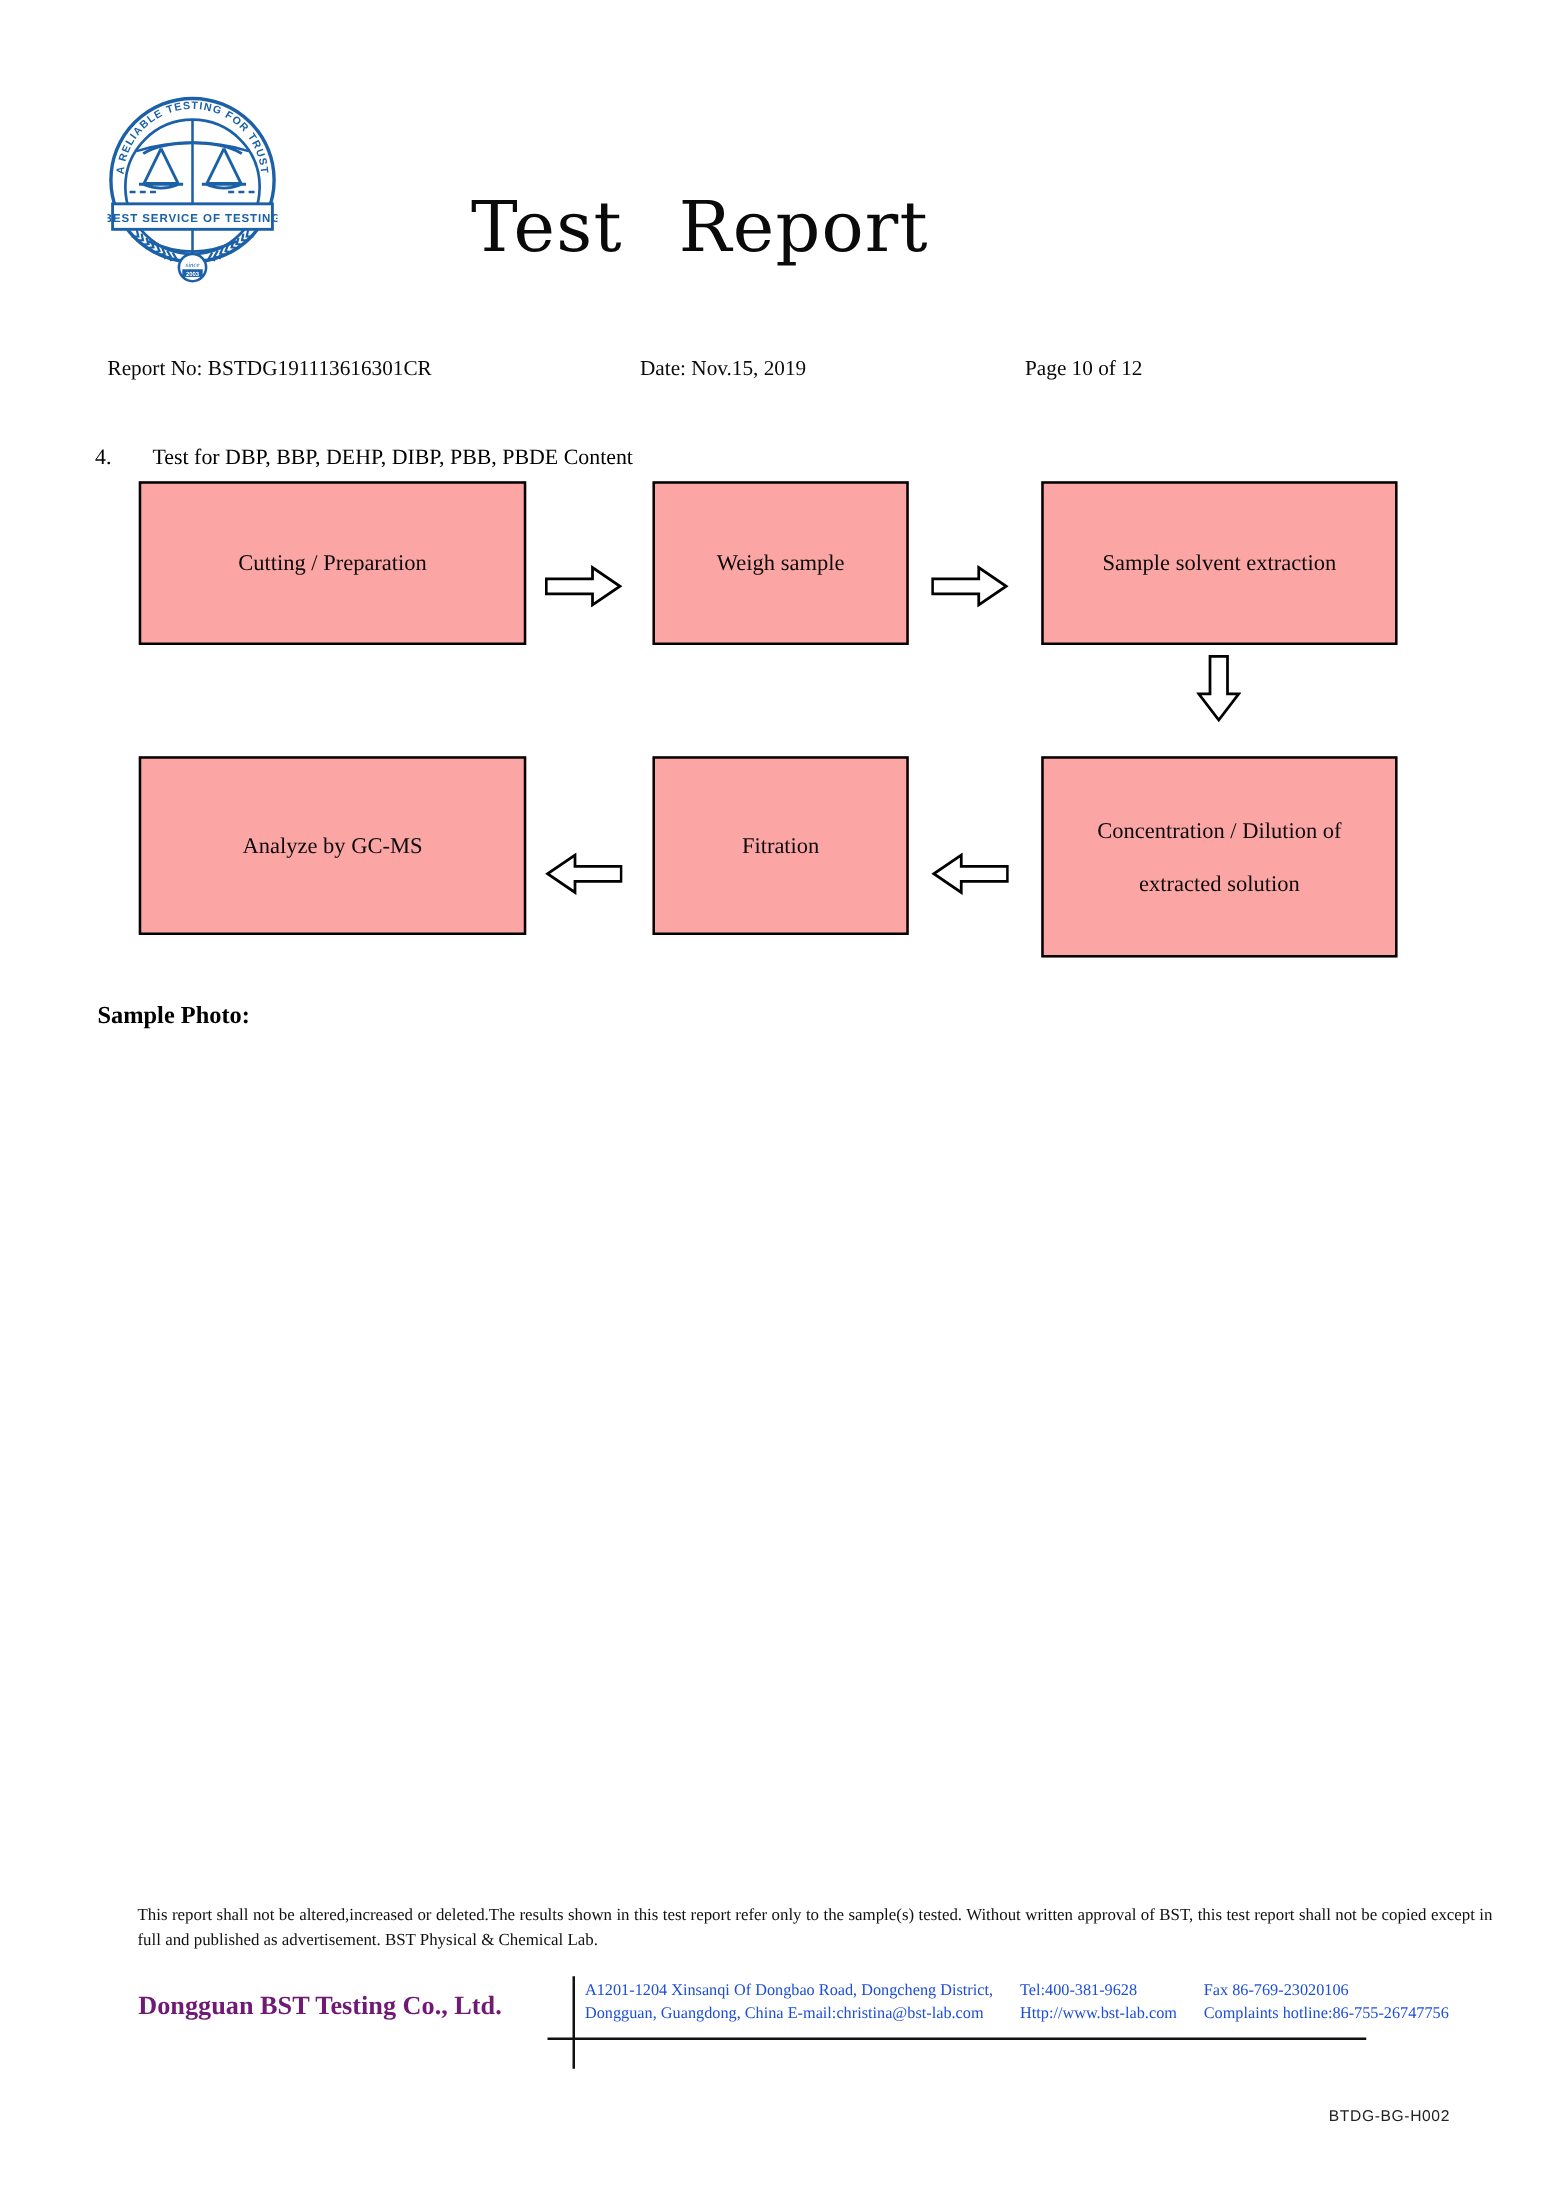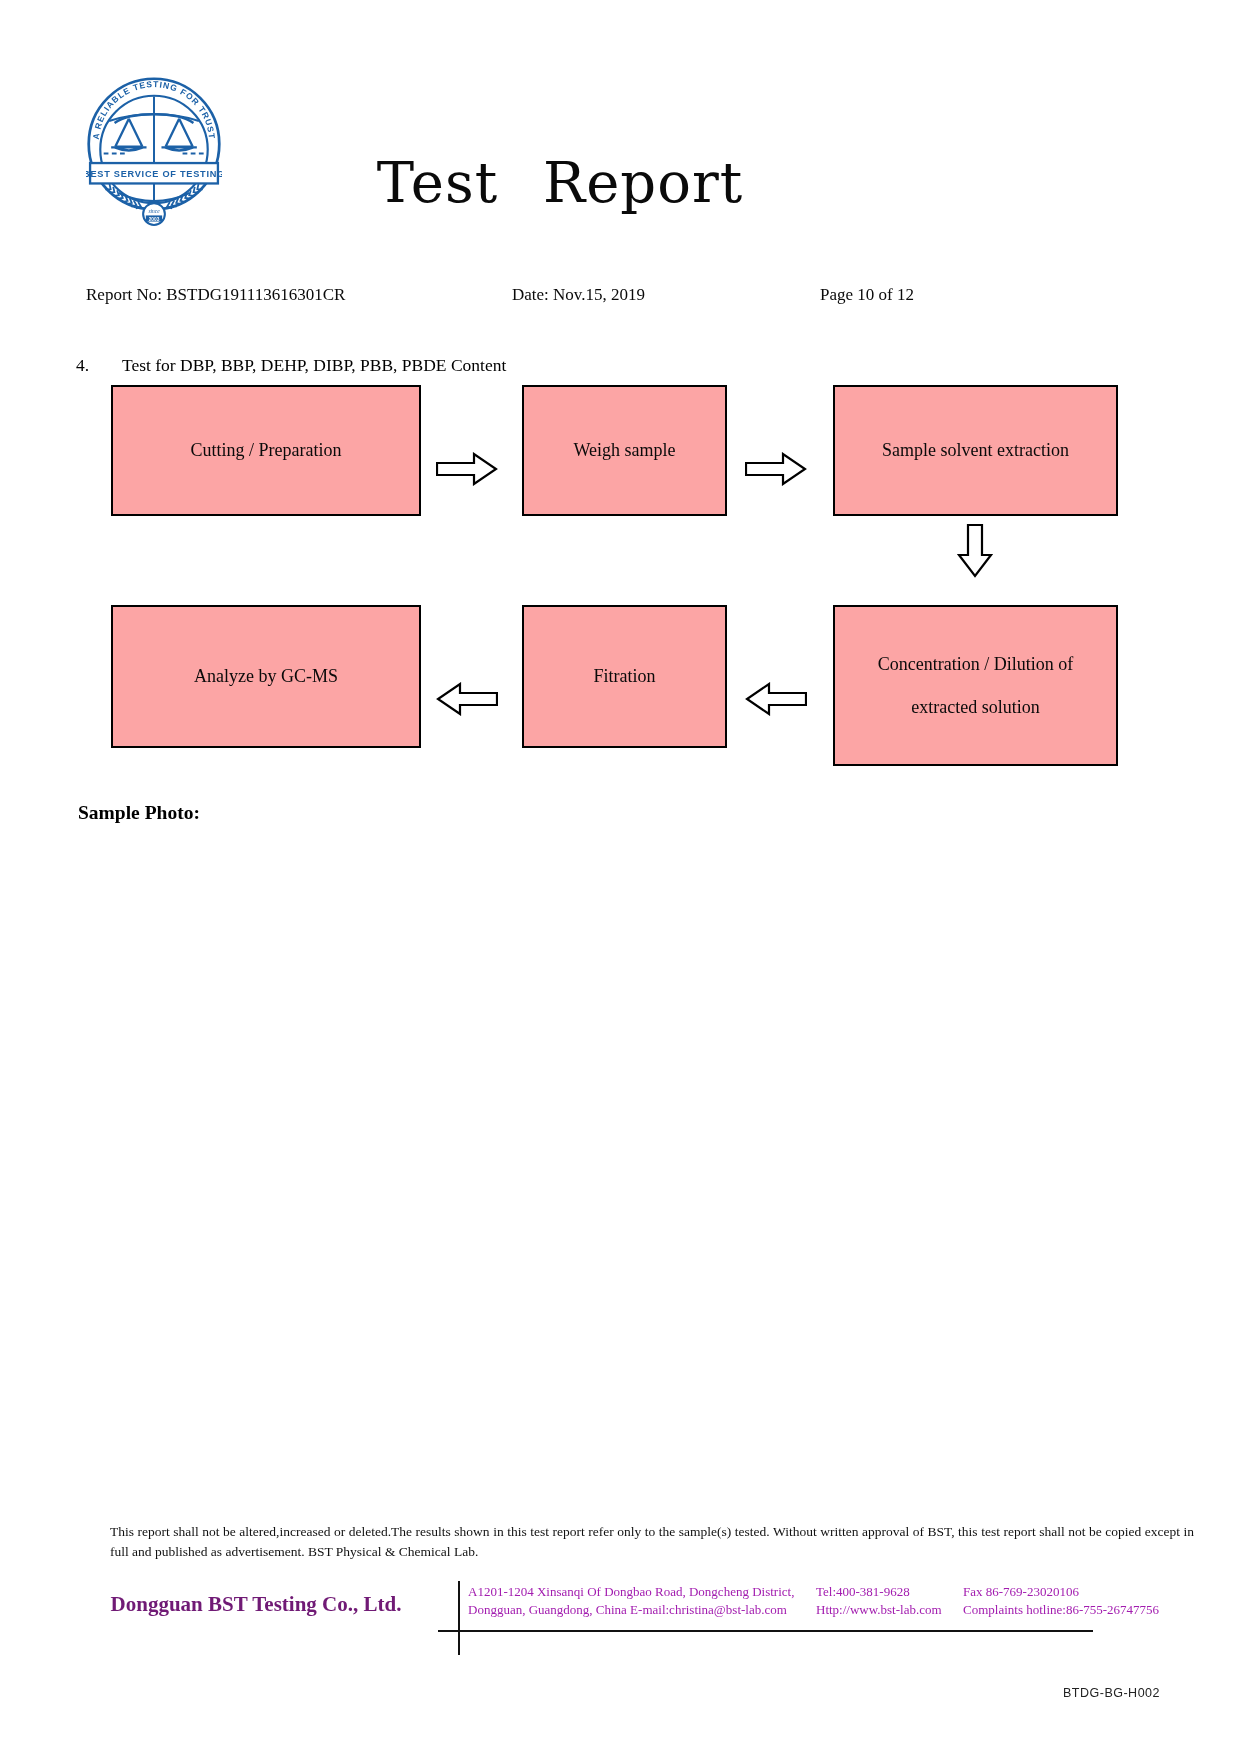--- a/index.html
+++ b/index.html
@@ -43,21 +43,21 @@
   .disclaimer {
     left:80px; top:1522px; width:1084px;
     font-size:13.5px; line-height:20px; text-align:justify; color:#111;margin-left:30px;
   }
 
   
   .company {
     left:80px; top:1592px; width:352px; text-align:center;
     font-size:21px; font-weight:bold; color:#701a75;
   }
-  .f-col { font-size:13px; line-height:18px; color:#a21caf; white-space:nowrap; }
+  .f-col { font-size:13px; line-height:18px; color:#1d4ed8; white-space:nowrap; }
   .f-addr { left:468px; top:1583px; }
   .f-tel  { left:816px; top:1583px; }
   .f-fax  { left:953px; top:1583px;margin-left:10px; }
   .v-rule { left:458px; top:1581px; width:0; height:74px; border-left:2px solid #111; }
   .h-rule { left:438px; top:1630px; width:655px; height:2px; background:#111; }
 
   .doc-code {
     left:1063px; top:1686px; font-family:"Liberation Sans",sans-serif;
     font-size:12.5px; letter-spacing:0.5px; color:#222;
   }

